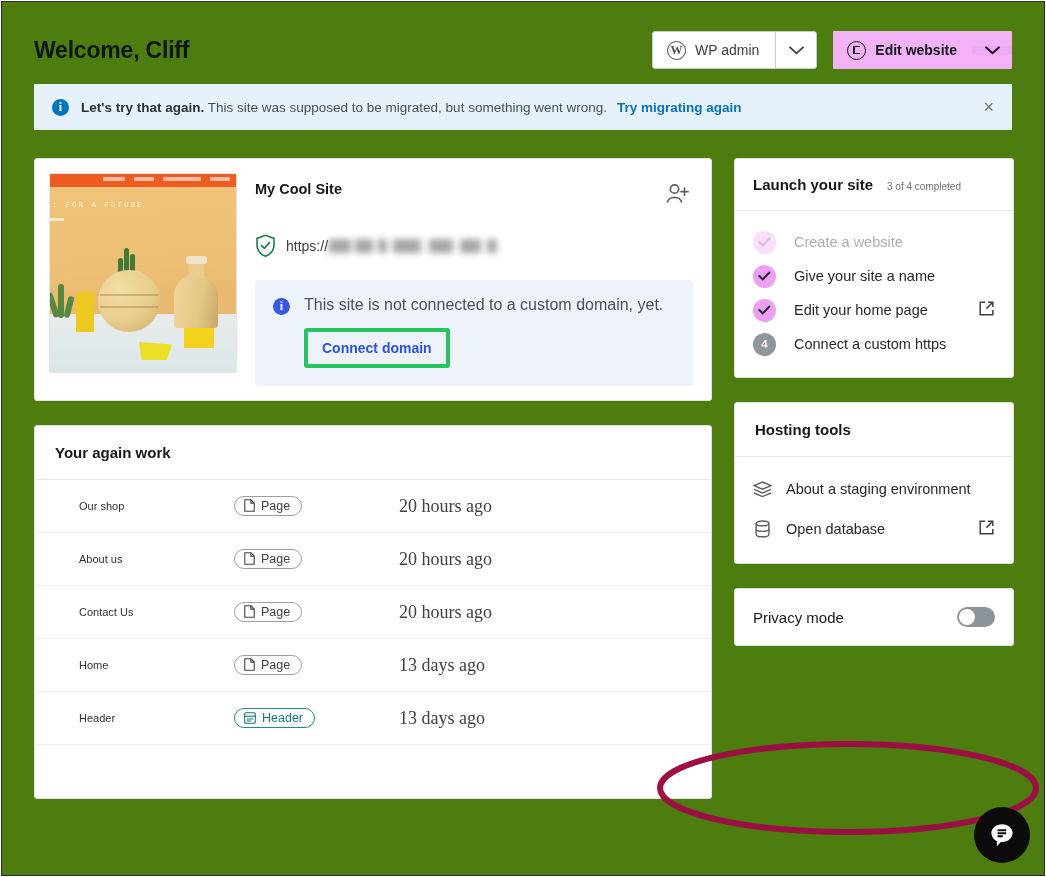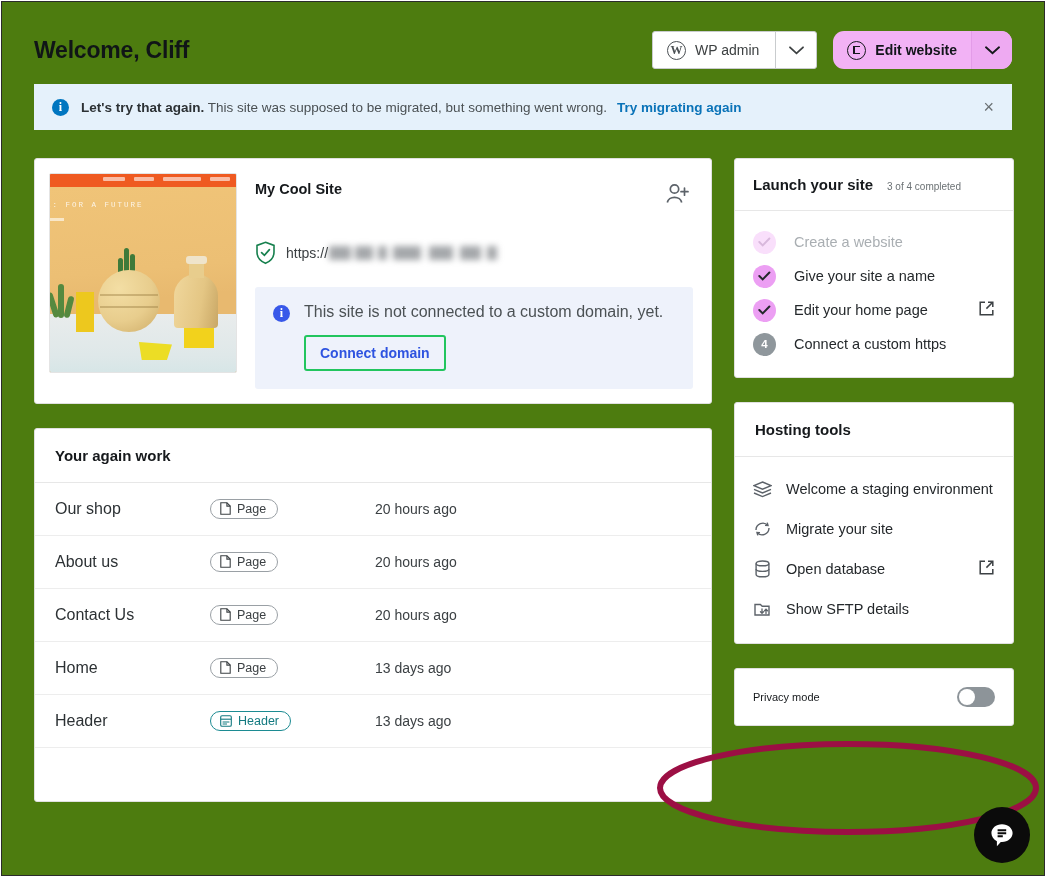--- a/index.html
+++ b/index.html
@@ -52,21 +52,22 @@
     cursor: pointer;
   }
   .split-btn .divider { width: 1px; background: #c9ccce; }
   .split-btn .caret {
     width: 40px; display: flex; align-items: center; justify-content: center;
     cursor: pointer;
   }
   .split-btn.primary {
     border: none;
     background: #f2b2f5;
-    border-radius: 11px;
+    border-radius: 1px;
+    align-items: center;
   }
   .split-btn.primary .main {
     color: #12151a; font-weight: bold; font-size: 14px;
     padding: 0 14px 0 14px;
   }
   .split-btn.primary .divider { background: #e39ce8; }
   .split-btn.primary .caret { background: #eeaaf2; }
 
   .wp-mark {
     width: 19px; height: 19px; border-radius: 50%;
@@ -229,21 +230,21 @@
     position: absolute; left: 86px; bottom: 12px;
     width: 36px; height: 18px; background: #ecdd25;
     clip-path: polygon(8% 0%, 100% 14%, 86% 100%, 16% 100%);
   }
 
   .site-body { flex: 1 1 auto; padding-top: 8px; padding-right: 4px; }
   .site-head { display:flex; align-items: flex-start; }
   .site-name { font-size: 14.5px; font-weight: bold; color: #16191c; }
   .invite-icon { margin-left: auto; cursor: pointer; padding: 2px; }
 
-  .site-url { display:flex; align-items:center; gap: 10px; margin-top: 30px; }
+  .site-url { display:flex; align-items:center; gap: 10px; margin-top: 23px; }
   .site-url .u-text { font-size: 14px; color: #3c4043; display:flex; align-items:center; }
   .url-blur {
     display:inline-block; height: 14px; width: 168px;
     margin-left: 1px;
     background:
       linear-gradient(90deg,
         rgba(90,95,100,.55) 0 22px, rgba(255,255,255,0) 22px 26px,
         rgba(90,95,100,.55) 26px 44px, rgba(255,255,255,0) 44px 49px,
         rgba(90,95,100,.55) 49px 58px, rgba(255,255,255,0) 58px 64px,
         rgba(90,95,100,.55) 64px 92px, rgba(255,255,255,0) 92px 100px,
@@ -266,21 +267,21 @@
     background: #3858e9; color: #fff;
     font-size: 12px; font-weight: bold;
     display:flex; align-items:center; justify-content:center;
     font-family: "Liberation Serif", serif;
     flex: 0 0 auto; margin-top: 2px;
   }
   .domain-note .dn-text { font-size: 16px; color: #4b5154; }
   .connect-btn {
     margin-top: 14px;
     display: inline-block;
-    border: 2px solid #22c55e;
+    border: 4px solid #22c55e;
     border-radius: 3px;
     background: transparent;
     color: #2e53e0;
     font-family: "Liberation Sans", sans-serif;
     font-size: 14px; font-weight: bold;
     padding: 8px 14px;
     cursor: pointer;
   }
 
   
@@ -291,34 +292,34 @@
     font-size: 15px; font-weight: bold; color: #16191c;
   }
   .rw-row {
     display: flex; align-items: center;
     height: 53px;
     padding: 0 20px;
     border-bottom: 1px solid #ededed;
     cursor: pointer;
   }
   .rw-row:last-child { border-bottom: none; }
-  .rw-name { width: 155px; flex: 0 0 155px; font-size: 16px; color: #2c3134; }
+  .rw-name { width: 155px; flex: 0 0 155px; font-size: 11px; color: #2c3134; margin-left: 24px; }
   .rw-badge-cell { width: 165px; flex: 0 0 165px; }
   .pill {
     display: inline-flex; align-items: center; gap: 6px;
     border: 1px solid #9aa0a5;
     border-radius: 11px;
     padding: 2px 11px 2px 9px;
     font-size: 12.5px;
     color: #3c4144;
     background: #fff;
   }
   .pill.header-pill { border-color: #1c8b92; color: #137a80; }
   .pill svg { display: block; }
-  .rw-time { font-size: 14px; color: #3c4144; }
+  .rw-time { font-size: 18px; color: #3c4144; font-family: Liberation Serif, serif; }
   .rw-spacer { height: 53px; }
 
   
   .launch-head {
     display: flex; align-items: baseline; gap: 14px;
     padding: 17px 18px;
     border-bottom: 1px solid #e7e7e7;
   }
   .launch-head .lt { font-size: 15px; font-weight: bold; color: #16191c; }
   .launch-head .lc { font-size: 10px; color: #6b7174; }
@@ -356,21 +357,21 @@
   .tool .ticon { width: 19px; flex: 0 0 19px; display:flex; justify-content:center; }
   .tool .ext { margin-left: auto; }
 
   
   .privacy-card {
     margin-top: 24px;
     display: flex; align-items: center;
     padding: 18px 18px;
     height: 58px;
   }
-  .privacy-card .pm-label { font-size: 11px; color: #16191c; }
+  .privacy-card .pm-label { font-size: 15px; color: #16191c; }
   .toggle {
     margin-left: auto;
     width: 38px; height: 20px; border-radius: 10px;
     background: #8d9499;
     position: relative; cursor: pointer;
   }
   .toggle .knob {
     position: absolute; top: 2px; left: 2px;
     width: 16px; height: 16px; border-radius: 50%;
     background: #fff;
@@ -650,63 +651,42 @@
         <div class="tool-list">
 
           <div class="tool">
             <span class="ticon">
               <svg width="19" height="17" viewBox="0 0 19 17">
                 <path d="M9.5 1 L18 4.6 L9.5 8.2 L1 4.6 Z" fill="none" stroke="#5c6269" stroke-width="1.4"></path>
                 <path d="M1 8.3 L9.5 11.9 L18 8.3" fill="none" stroke="#5c6269" stroke-width="1.4"></path>
                 <path d="M1 12 L9.5 15.6 L18 12" fill="none" stroke="#5c6269" stroke-width="1.4"></path>
               </svg>
             </span>
-            <span>Welcome a staging environment</span>
-          </div>
-
-          <div class="tool">
-            <span class="ticon">
-              <svg width="19" height="18" viewBox="0 0 19 18">
-                <path d="M16 8 a6.8 6.8 0 0 1 -11.8 4.6" fill="none" stroke="#5c6269" stroke-width="1.4"></path>
-                <path d="M3 10 a6.8 6.8 0 0 1 11.8 -4.6" fill="none" stroke="#5c6269" stroke-width="1.4"></path>
-                <path d="M14.2 2.6 L15 5.6 L12 5.4" fill="none" stroke="#5c6269" stroke-width="1.4"></path>
-                <path d="M4.8 15.4 L4 12.4 L7 12.6" fill="none" stroke="#5c6269" stroke-width="1.4"></path>
-              </svg>
-            </span>
-            <span>Migrate your site</span>
-          </div>
+            <span>About a staging environment</span>
+          </div>
+
 
           <div class="tool">
             <span class="ticon">
               <svg width="17" height="18" viewBox="0 0 17 18">
                 <ellipse cx="8.5" cy="3.4" rx="6.4" ry="2.4" fill="none" stroke="#5c6269" stroke-width="1.4"></ellipse>
                 <path d="M2.1 3.4 v11 c0 1.3 2.9 2.4 6.4 2.4 s6.4 -1.1 6.4 -2.4 v-11" fill="none" stroke="#5c6269" stroke-width="1.4"></path>
                 <path d="M2.1 9 c0 1.3 2.9 2.4 6.4 2.4 s6.4 -1.1 6.4 -2.4" fill="none" stroke="#5c6269" stroke-width="1.4"></path>
               </svg>
             </span>
             <span>Open database</span>
             <span class="ext">
               <svg width="17" height="17" viewBox="0 0 17 17">
                 <path d="M7 2.2 H2.2 V14.8 H14.8 V10" fill="none" stroke="#3c4144" stroke-width="1.5"></path>
                 <path d="M10 2.2 H14.8 V7" fill="none" stroke="#3c4144" stroke-width="1.5"></path>
                 <path d="M14.5 2.5 L8.4 8.6" fill="none" stroke="#3c4144" stroke-width="1.5"></path>
               </svg>
             </span>
           </div>
 
-          <div class="tool">
-            <span class="ticon">
-              <svg width="19" height="18" viewBox="0 0 19 18">
-                <path d="M2 4.5 V15 h14 V6.2 H9.2 L7.4 4.5 Z" fill="none" stroke="#5c6269" stroke-width="1.4"></path>
-                <path d="M9 9 v4.2 M9 13.4 l -1.5 -1.6 M9 13.4 l 1.5 -1.6" stroke="#5c6269" stroke-width="1.3" stroke-linecap="round"></path>
-                <path d="M13 13.6 v-4.2 M13 9.2 l -1.5 1.6 M13 9.2 l 1.5 1.6" stroke="#5c6269" stroke-width="1.3" stroke-linecap="round"></path>
-              </svg>
-            </span>
-            <span>Show SFTP details</span>
-          </div>
 
         </div>
       </div>
 
       <div class="card privacy-card">
         <span class="pm-label">Privacy mode</span>
         <span class="toggle">
           <span class="knob"></span>
         </span>
       </div>

